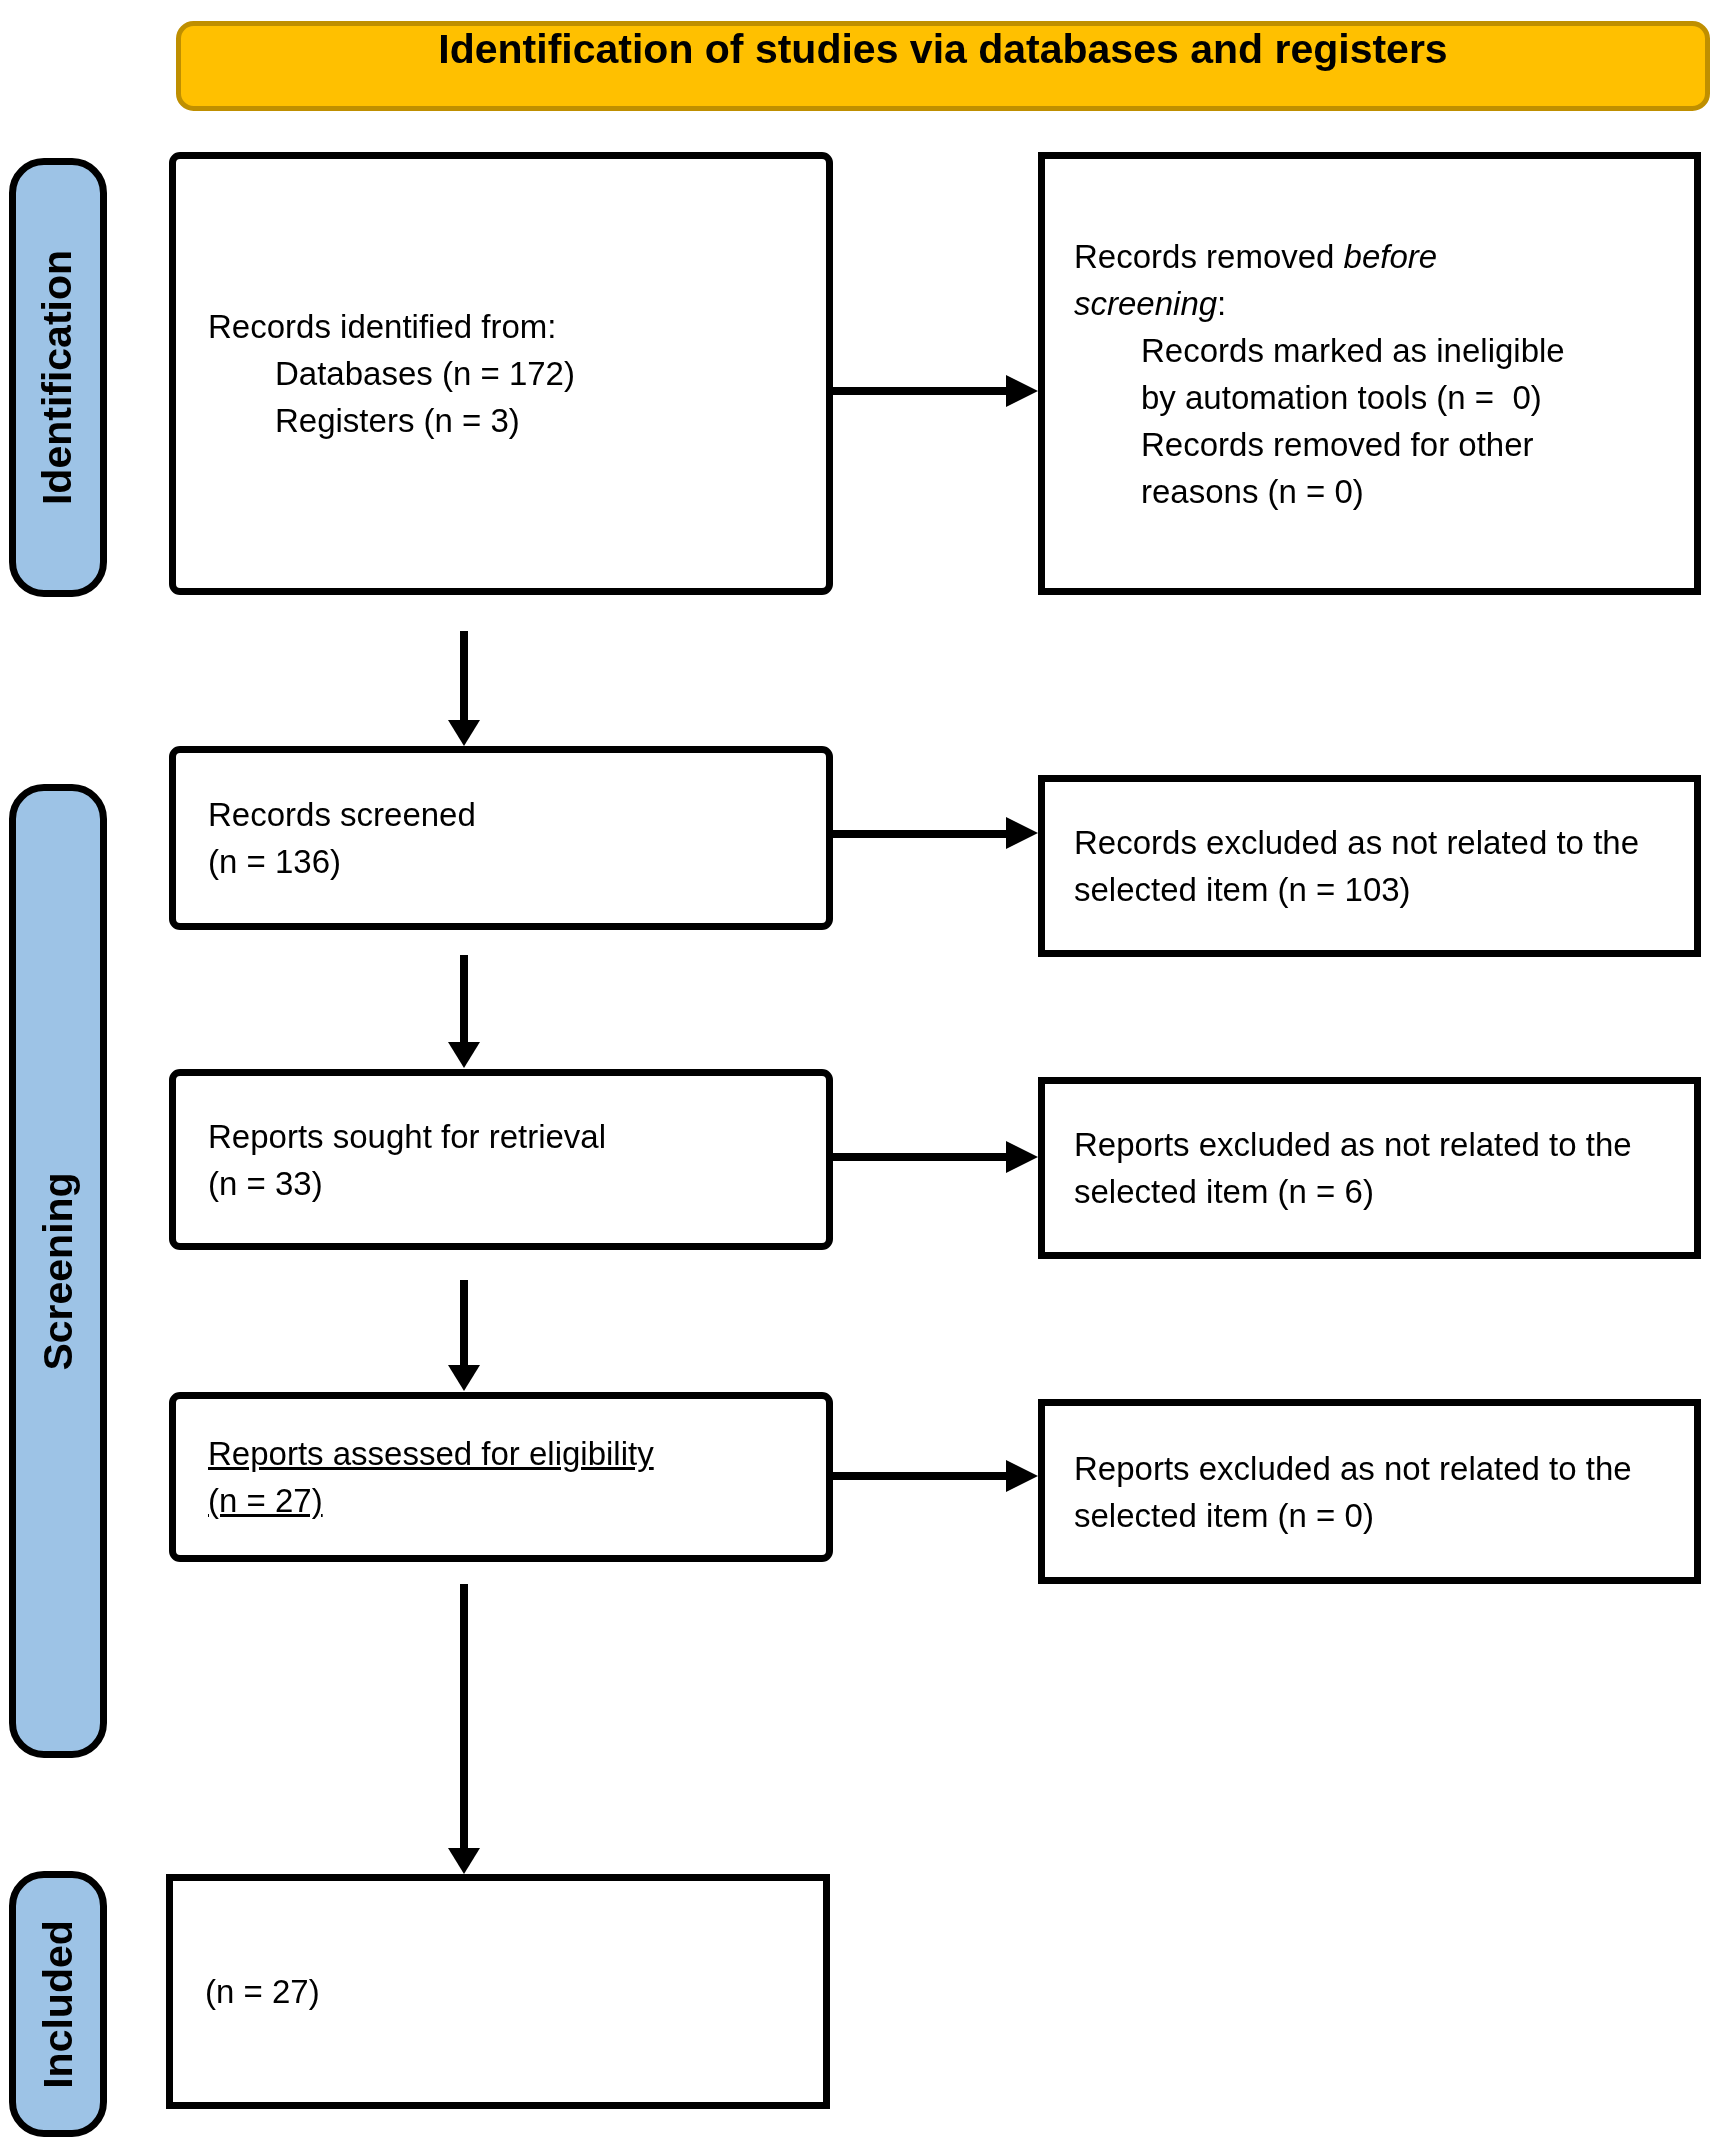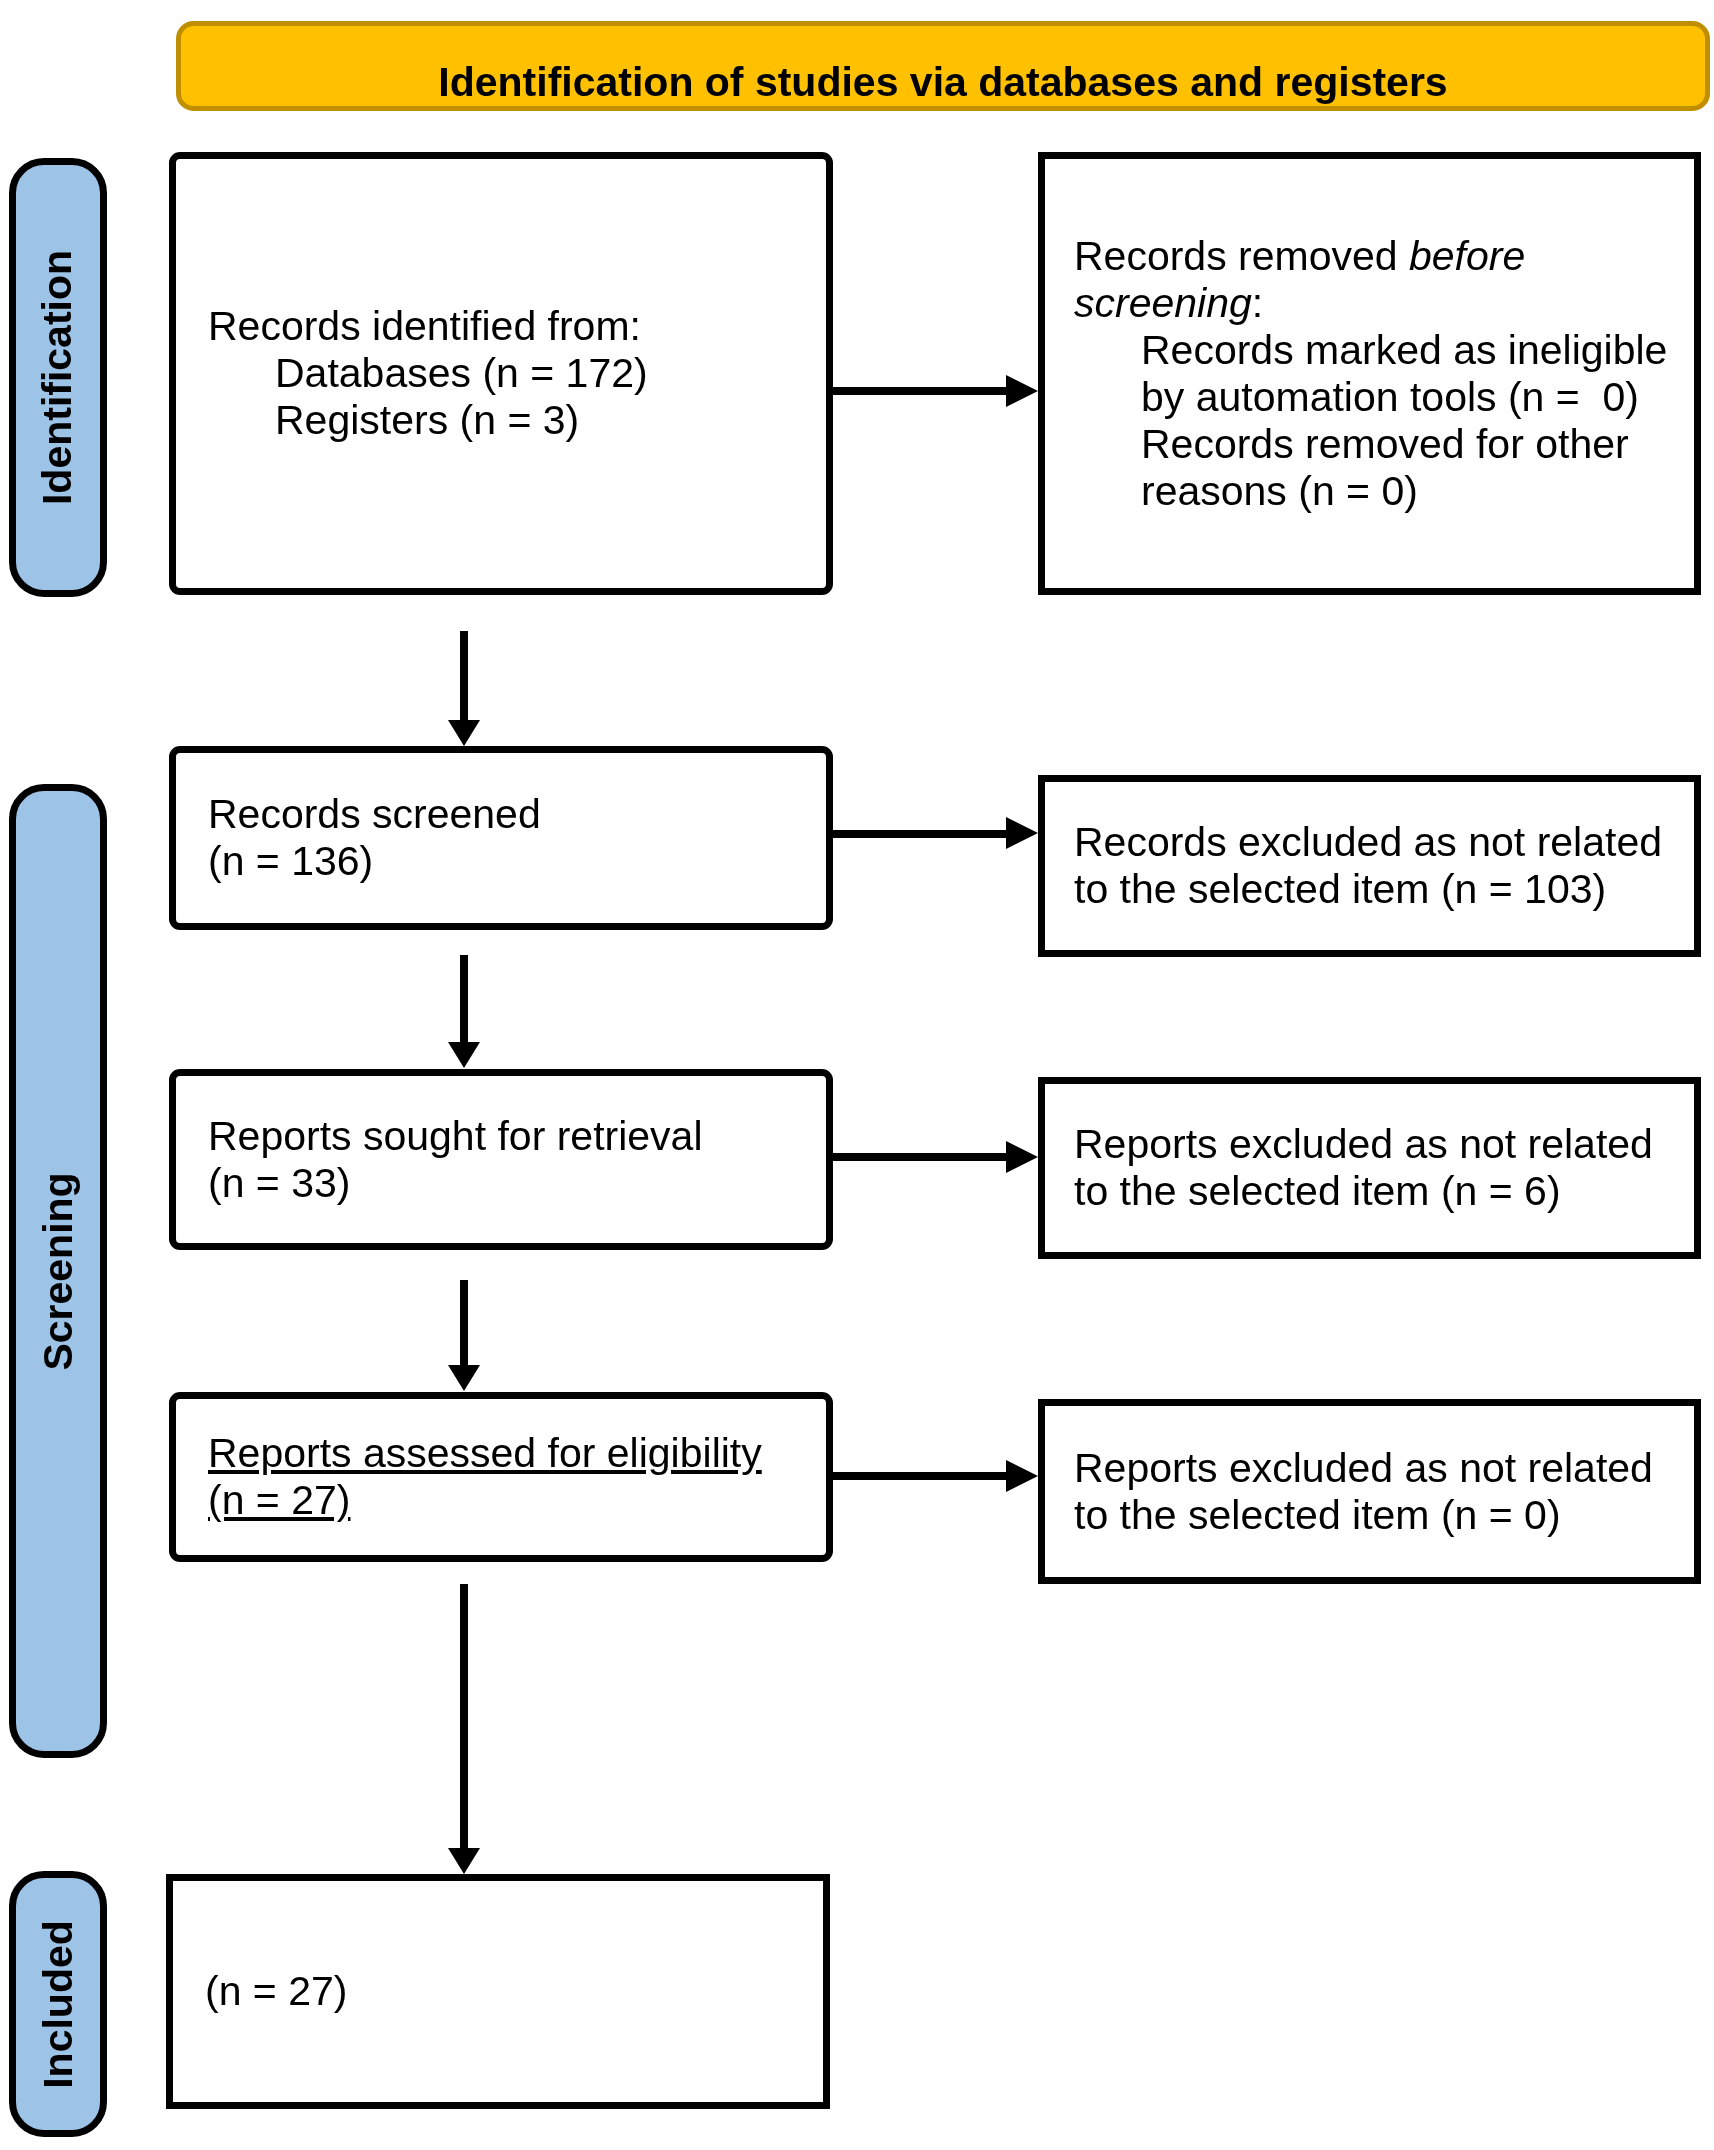--- a/index.html
+++ b/index.html
@@ -17,21 +17,21 @@
   
   .banner {
     position: absolute;
     left: 176px; top: 20.5px;
     width: 1534px; height: 90px;
     background: #FFC000;
     border: 5.9px solid #BF8F00;
     border-radius: 17.6px;
     box-sizing: border-box;
     display: flex;
-    align-items: flex-end;
+    align-items: flex-start;
     justify-content: center;
     font-size: 41px;
     font-weight: bold;
   }
   
   .stage-label {
     position: absolute;
     left: 8.8px;
     width: 98px;
     background: #9DC3E6;
@@ -54,21 +54,21 @@
   .label-included       { top: 1871px; height: 266px; }
   
   .box {
     position: absolute;
     background: #ffffff;
     border: 7px solid #000000;
     box-sizing: border-box;
     display: flex;
     flex-direction: column;
     justify-content: center;
-    font-size: 41px;
+    font-size: 33px;
     line-height: 47px;
   }
   .left-box  { left: 169px;  width: 664px; padding-left: 32px; padding-right: 11.7px; border-radius: 11px; }
   .right-box { left: 1038px; width: 663px; padding-left: 29px; padding-right: 8.8px; }
   .box-identified        { top: 152px;  height: 443px; }
   .box-removed           { top: 152px;  height: 443px; }
   .box-screened          { top: 746px; height: 184px; }
   .box-excluded-records  { top: 747px; height: 182px; margin-top: 28px; }
   .box-sought            { top: 1069px; height: 181px; }
   .box-excluded-ret      { top: 1077px; height: 182px; }

